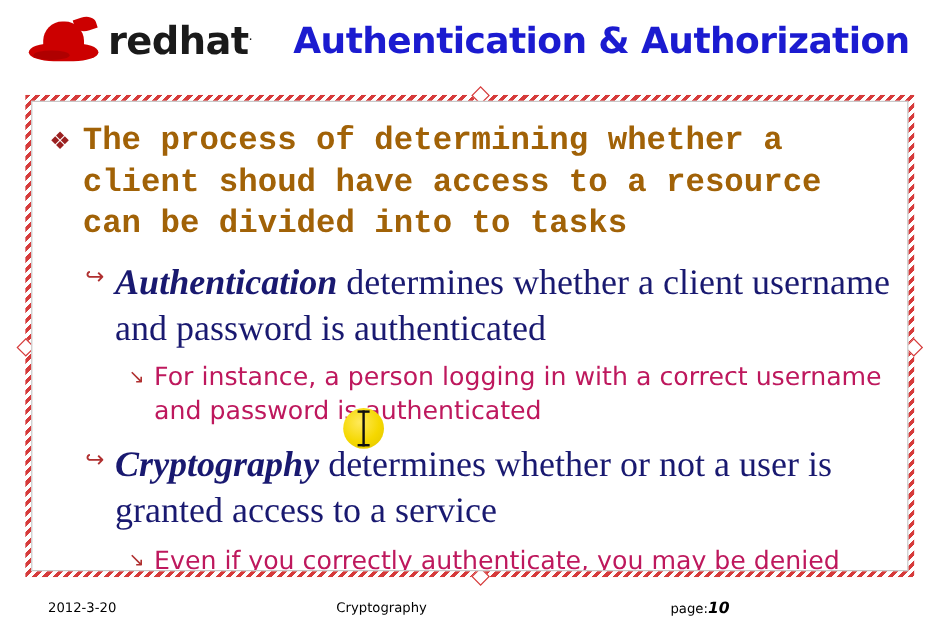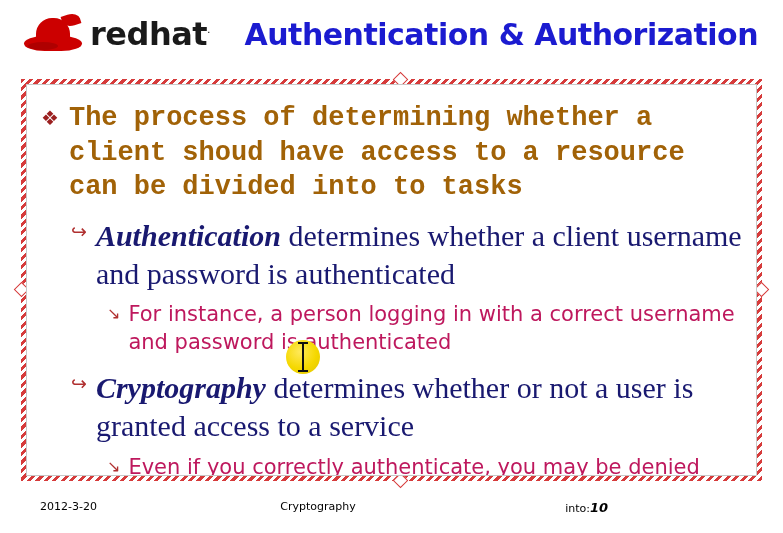--- a/index.html
+++ b/index.html
@@ -330,21 +330,21 @@
           <span class="text">Even if you correctly authenticate, you may be denied access due to other restrictions (service configuration, /etc/securetty, etc)</span>
         </div>
 
       </div>
     </div>
   </div>
 
   <div class="footer">
     <span class="date">2012-3-20</span>
     <span class="center">Cryptography</span>
-    <span class="page"><span>into:</span><span class="num">10</span></span>
+    <span class="page"><span>page:</span><span class="num">10</span></span>
   </div>
 
   <div class="bottom-strip"></div>
 
   <div class="cursor">
     <div class="ibeam"></div>
   </div>
 
 </div>
 

